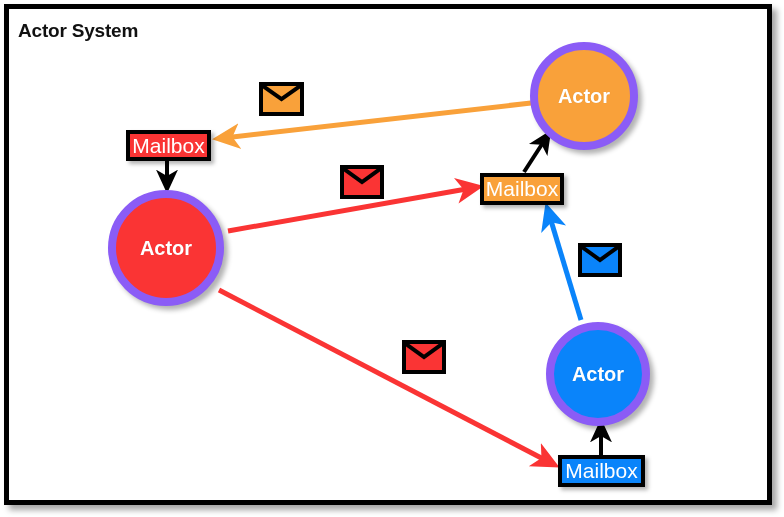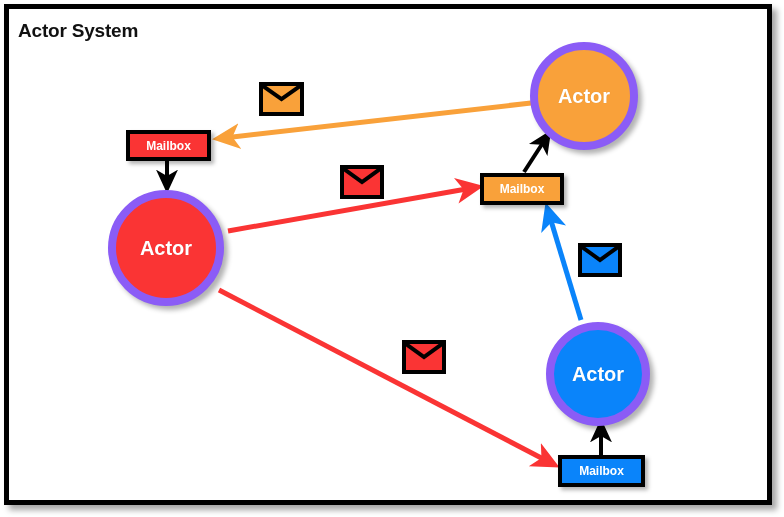--- a/index.html
+++ b/index.html
@@ -59,22 +59,22 @@
     text-shadow: 0 0 1px rgba(0,0,0,0.15);
   }
   .mailbox {
     position: absolute;
     border: 4px solid #000000;
     box-sizing: border-box;
     display: flex;
     align-items: center;
     justify-content: center;
     color: #ffffff;
-    font-weight: bold;
-    font-size: 12px;
+    font-weight: normal;
+    font-size: 21px;
     box-shadow: 3px 3px 4px rgba(0,0,0,0.30);
     white-space: nowrap;
   }
   .envelope {
     position: absolute;
     border: 4px solid #000000;
     box-sizing: border-box;
   }
   .envelope .flap {
     position: absolute;

